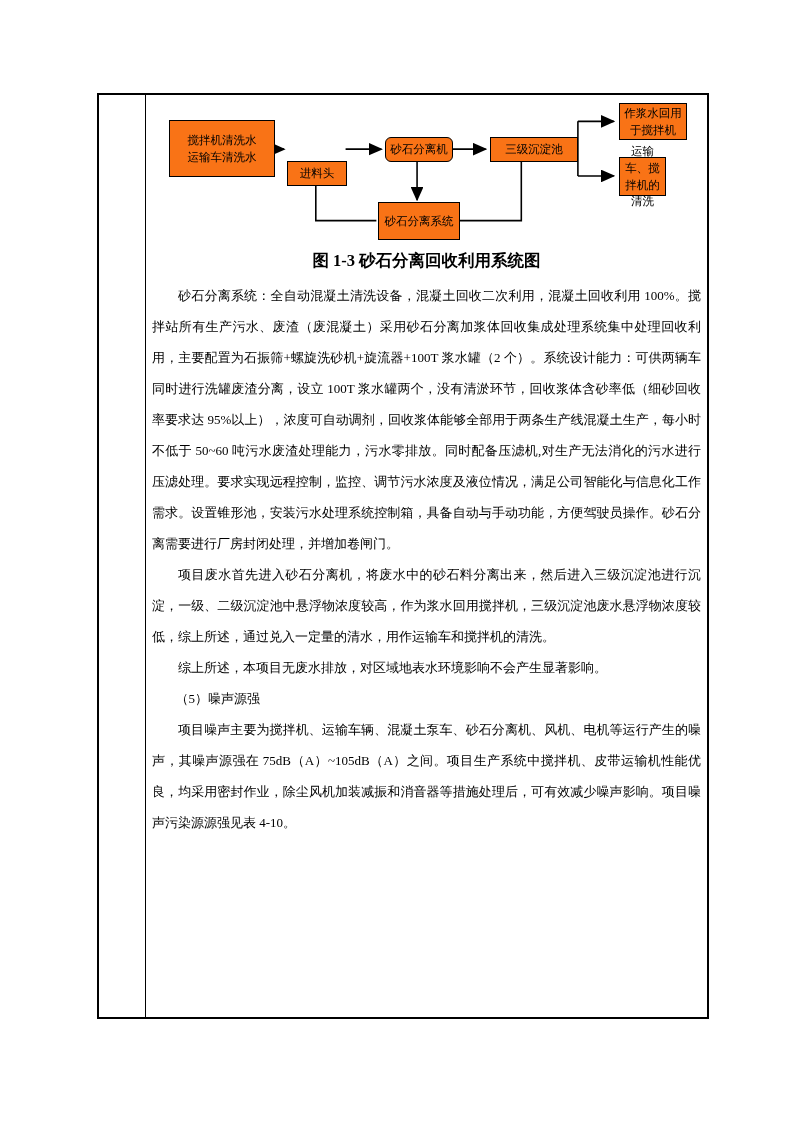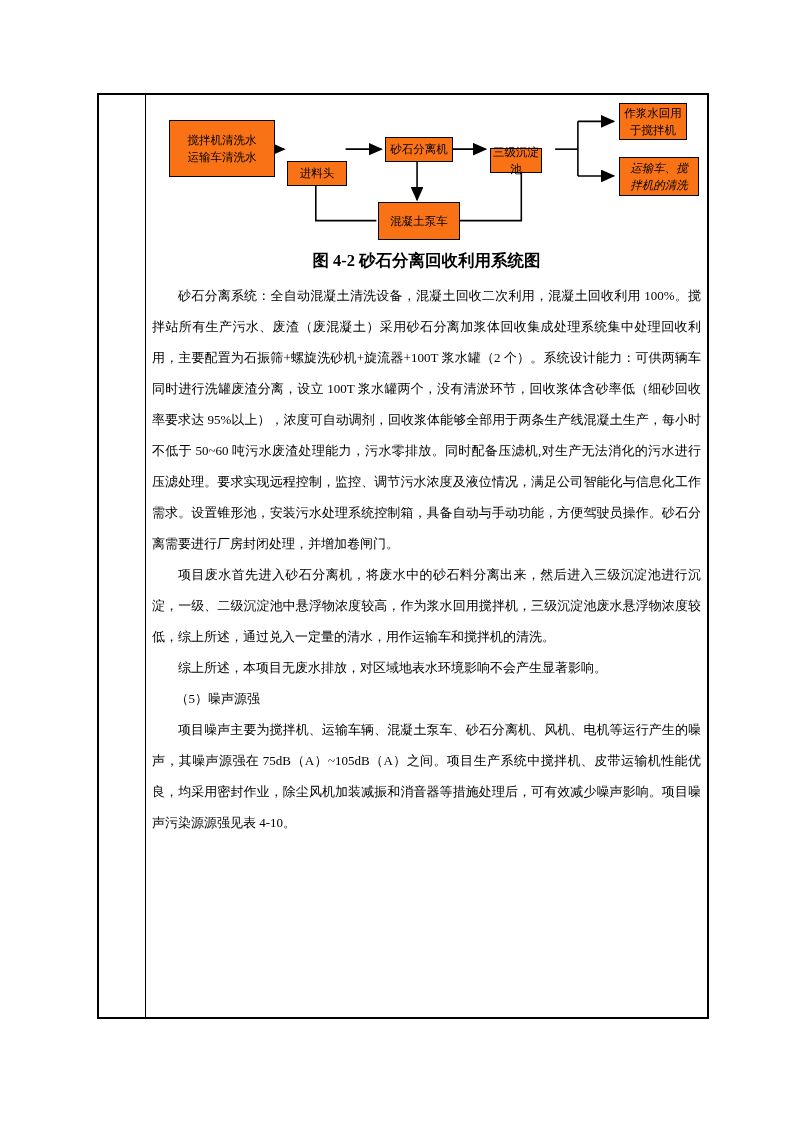--- a/index.html
+++ b/index.html
@@ -42,24 +42,24 @@
     box-sizing:border-box;
     display:flex;align-items:center;justify-content:center;
     text-align:center;
     font-size:11.5px;line-height:1.45;
     white-space:pre-line;
     background:#f97316;
     z-index:2;
   }
   .fb-mixer{left:17px;top:24px;width:106px;height:57px;}
   .fb-feed{left:135px;top:41px;width:60px;height:25px;margin-top:24px;}
-  .fb-sep{left:233px;top:41px;width:68px;height:25px;}
-  .fb-sed{left:338px;top:52px;width:52px;height:25px;}
+  .fb-sep{left:233px;top:41px;width:68px;height:25px;border-radius:6px;}
+  .fb-sed{left:338px;top:41px;width:88px;height:25px;}
   .fb-reuse{left:467px;top:7px;width:68px;height:37px;}
-  .fb-truck{left:467px;top:61px;width:80px;height:39px;font-style:italic;}
+  .fb-truck{left:467px;top:61px;width:47px;height:39px;}
   .fb-silo{left:226px;top:106px;width:82px;height:38px;}
   .flow-svg{position:absolute;left:0;top:0;width:100%;height:100%;z-index:1;}
   
   .fig-caption{
     margin:3px 0 8px 0;
     text-align:center;
     font-weight:bold;
     font-size:16.5px;
     font-family:"Liberation Serif","DejaVu Serif",serif;
   }
@@ -113,24 +113,24 @@
         </svg>
         <div class="flow-box fb-mixer">搅拌机清洗水
 运输车清洗水</div>
         <div class="flow-box fb-feed">进料头</div>
         <div class="flow-box fb-sep">砂石分离机</div>
         <div class="flow-box fb-sed">三级沉淀池</div>
         <div class="flow-box fb-reuse">作浆水回用
 于搅拌机</div>
         <div class="flow-box fb-truck">运输车、搅
 拌机的清洗</div>
-        <div class="flow-box fb-silo">混凝土泵车</div>
+        <div class="flow-box fb-silo">砂石分离系统</div>
       </div>
 
-      <p class="fig-caption">图 4-2 砂石分离回收利用系统图</p>
+      <p class="fig-caption">图 1-3 砂石分离回收利用系统图</p>
 
       <div class="body-text">
         <p>砂石分离系统：全自动混凝土清洗设备，混凝土回收二次利用，混凝土回收利用 100%。搅拌站所有生产污水、废渣（废混凝土）采用砂石分离加浆体回收集成处理系统集中处理回收利用，主要配置为石振筛+螺旋洗砂机+旋流器+100T 浆水罐（2 个）。系统设计能力：可供两辆车同时进行洗罐废渣分离，设立 100T 浆水罐两个，没有清淤环节，回收浆体含砂率低（细砂回收率要求达 95%以上），浓度可自动调剂，回收浆体能够全部用于两条生产线混凝土生产，每小时不低于 50~60 吨污水废渣处理能力，污水零排放。同时配备压滤机,对生产无法消化的污水进行压滤处理。要求实现远程控制，监控、调节污水浓度及液位情况，满足公司智能化与信息化工作需求。设置锥形池，安装污水处理系统控制箱，具备自动与手动功能，方便驾驶员操作。砂石分离需要进行厂房封闭处理，并增加卷闸门。</p>
         <p>项目废水首先进入砂石分离机，将废水中的砂石料分离出来，然后进入三级沉淀池进行沉淀，一级、二级沉淀池中悬浮物浓度较高，作为浆水回用搅拌机，三级沉淀池废水悬浮物浓度较低，综上所述，通过兑入一定量的清水，用作运输车和搅拌机的清洗。</p>
         <p>综上所述，本项目无废水排放，对区域地表水环境影响不会产生显著影响。</p>
         <p class="sub">（5）噪声源强</p>
         <p>项目噪声主要为搅拌机、运输车辆、混凝土泵车、砂石分离机、风机、电机等运行产生的噪声，其噪声源强在 75dB（A）~105dB（A）之间。项目生产系统中搅拌机、皮带运输机性能优良，均采用密封作业，除尘风机加装减振和消音器等措施处理后，可有效减少噪声影响。项目噪声污染源源强见表 4-10。</p>
       </div>
 
     </div>

